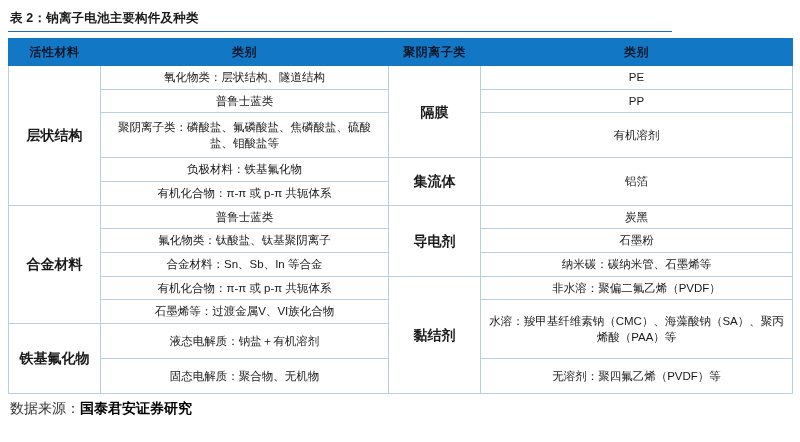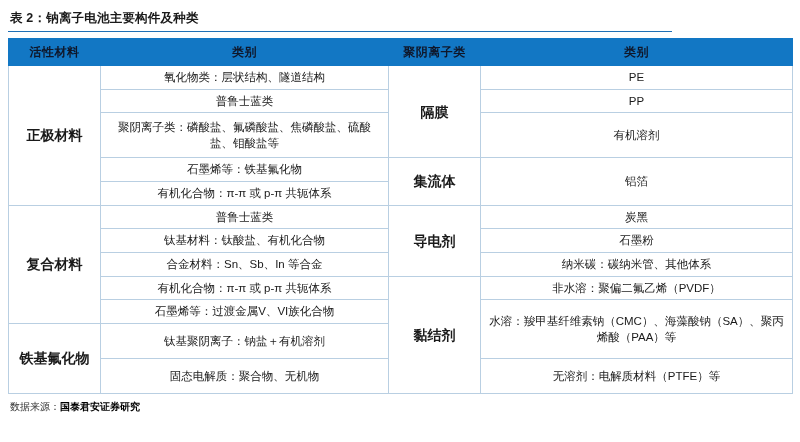--- a/index.html
+++ b/index.html
@@ -60,21 +60,21 @@
   }
   td.cat {
     font-weight: bold;
     font-size: 14px;
   }
   td.textleft {
     text-align: left;
     padding-left: 10px;
   }
   .src {
-    font-size: 10px;
+    font-size: 14px;
     color: #333;
     padding: 6px 0 0 2px;
   }
   .src b {
     font-weight: bold;
     color: #000;
   }
 </style>
 </head>
 <body>
@@ -95,82 +95,82 @@
       <tr>
         <th>活性材料</th>
         <th>类别</th>
         <th>聚阴离子类</th>
         <th>类别</th>
       </tr>
     </thead>
     <tbody>
 
       <tr>
-        <td class="cat" rowspan="5">正极材料</td>
+        <td class="cat" rowspan="5">层状结构</td>
         <td class="textleft">氧化物类：层状结构、隧道结构</td>
         <td class="cat" rowspan="3">隔膜</td>
         <td>PE</td>
       </tr>
 
       <tr>
         <td class="textleft">普鲁士蓝类</td>
         <td>PP</td>
       </tr>
 
       <tr>
         <td class="textleft" style="height:38px">聚阴离子类：磷酸盐、氟磷酸盐、焦磷酸盐、硫酸盐、钼酸盐等</td>
         <td>有机溶剂</td>
       </tr>
 
       <tr>
-        <td class="textleft">石墨烯等：铁基氟化物</td>
+        <td class="textleft">负极材料：铁基氟化物</td>
         <td class="cat" rowspan="2">集流体</td>
         <td rowspan="2">铝箔</td>
       </tr>
 
       <tr>
         <td class="textleft">有机化合物：π-π 或 p-π 共轭体系</td>
       </tr>
 
       <tr>
-        <td class="cat" rowspan="5">复合材料</td>
+        <td class="cat" rowspan="5">合金材料</td>
         <td>普鲁士蓝类</td>
         <td class="cat" rowspan="3">导电剂</td>
         <td>炭黑</td>
       </tr>
 
       <tr>
-        <td class="textleft">钛基材料：钛酸盐、有机化合物</td>
+        <td class="textleft">氟化物类：钛酸盐、钛基聚阴离子</td>
         <td>石墨粉</td>
       </tr>
 
       <tr>
         <td class="textleft">合金材料：Sn、Sb、In 等合金</td>
-        <td>纳米碳：碳纳米管、其他体系</td>
+        <td>纳米碳：碳纳米管、石墨烯等</td>
       </tr>
 
       <tr>
         <td class="textleft">有机化合物：π-π 或 p-π 共轭体系</td>
         <td class="cat" rowspan="4">黏结剂</td>
         <td>非水溶：聚偏二氟乙烯（PVDF）</td>
       </tr>
 
       <tr>
         <td class="textleft">石墨烯等：过渡金属V、VI族化合物</td>
         <td rowspan="2" style="height:46px">水溶：羧甲基纤维素钠（CMC）、海藻酸钠（SA）、聚丙烯酸（PAA）等</td>
       </tr>
 
       <tr>
         <td class="cat" rowspan="2">铁基氟化物</td>
-        <td style="height:28px">钛基聚阴离子：钠盐＋有机溶剂</td>
+        <td style="height:28px">液态电解质：钠盐＋有机溶剂</td>
       </tr>
 
       <tr>
         <td style="height:28px">固态电解质：聚合物、无机物</td>
-        <td>无溶剂：电解质材料（PTFE）等</td>
+        <td>无溶剂：聚四氟乙烯（PVDF）等</td>
       </tr>
     </tbody>
   </table>
 
   <div class="src">
     <span>数据来源：</span><b>国泰君安证券研究</b>
   </div>
 
 </div>
 

